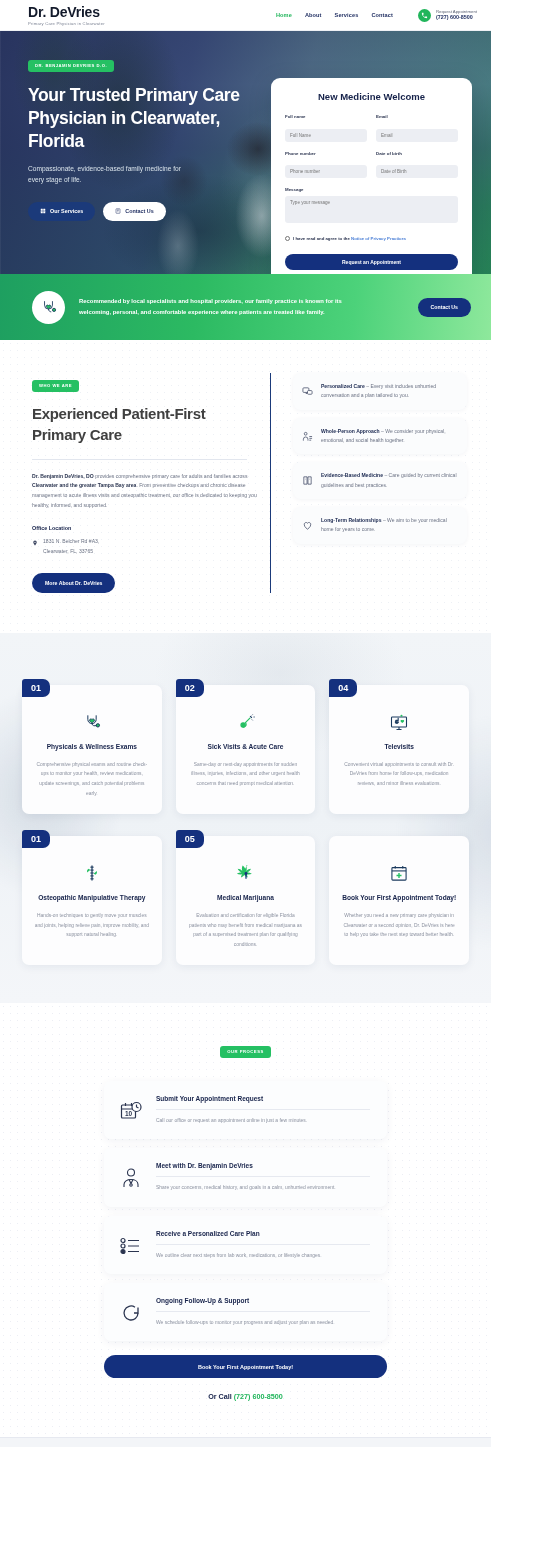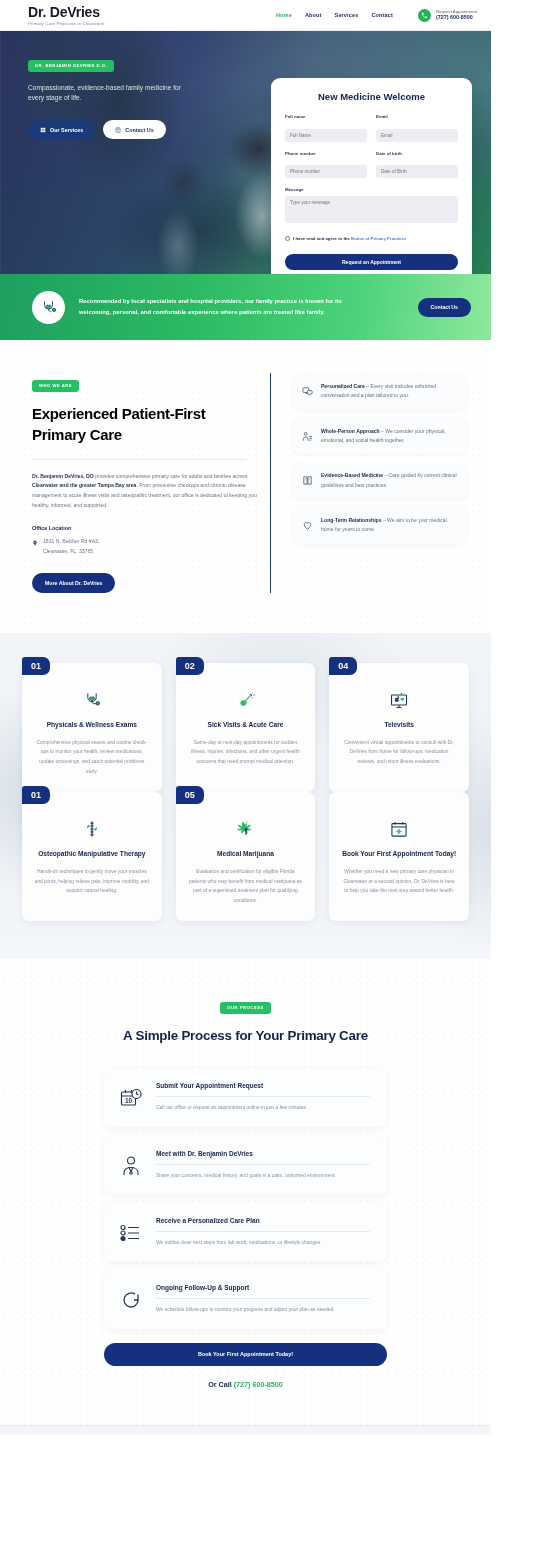--- a/index.html
+++ b/index.html
@@ -140,21 +140,21 @@
   .about {
     position: relative; background: #ffffff; padding: 33px 24px 40px 32px;
     display: flex;
   }
   .about::before {
     content:""; position:absolute; left:0; top:0; width:100%; height:100%;
     background-image: radial-gradient(#dfe3ec 0.7px, transparent 0.8px);
     background-size: 7px 7px; opacity: .55; z-index: 0;
   }
   .about-left { width: 226px; position: relative; z-index: 2; }
-  .about-h2 { margin-top: 11px; font-size: 15px; font-weight: bold; color: #000000; line-height: 1.4; letter-spacing: -0.3px; }
+  .about-h2 { margin-top: 11px; font-size: 15px; font-weight: bold; color: #404040; line-height: 1.4; letter-spacing: -0.3px; }
   .hr-thin { height: 1px; background: #e2e6ee; margin: 14px 0 12px; width: 215px; }
   .about-p { font-size: 5.1px; color: #6a7183; line-height: 1.95; }
   .about-p b { color: #2b3550; }
   .about-loc-h { margin-top: 14px; font-size: 5.4px; font-weight: bold; color: #16224a; }
   .about-addr { margin-top: 6px; display: flex; gap: 5px; align-items: flex-start; }
   .about-addr svg { width: 6px; height: 6px; margin-top: 3px; flex: 0 0 6px; }
   .about-addr-txt { font-size: 5.1px; color: #6a7183; line-height: 1.85; }
   .about-btn {
     display: inline-block; margin-top: 17px; background: #14307e; color: #ffffff;
     font-size: 5.2px; font-weight: bold; padding: 7px 13px; border-radius: 20px;
@@ -178,21 +178,21 @@
   }
   .services::before {
     content:""; position:absolute; inset:0;
     background:
       radial-gradient(ellipse 120px 150px at 40px 160px, rgba(120,140,165,0.22), transparent 70%),
       radial-gradient(ellipse 150px 170px at 500px 200px, rgba(130,150,175,0.20), transparent 70%),
       radial-gradient(ellipse 180px 120px at 280px 40px, rgba(160,175,190,0.16), transparent 70%);
   }
   .sec-center { position: relative; z-index: 3; text-align: center; }
   .sec-h2 { margin-top: 12px; font-size: 13.4px; font-weight: bold; color: #16224a; line-height: 1.45; letter-spacing: -0.25px; }
-  .card-grid { position: relative; z-index: 3; display: flex; gap: 14px; }
+  .card-grid { position: relative; z-index: 3; display: flex; gap: 14px; margin-top: 22px; }
   .scard {
     flex: 1; background: #fdfdfe; border-radius: 7px; position: relative;
     padding: 26px 12px 16px; min-height: 112px; text-align: center;
     box-shadow: 0 2px 9px rgba(20,40,80,0.07);
   }
   .scard.tall { min-height: 125px; }
   .snum {
     position: absolute; left: 0; top: -6px; background: #14307e; color: #ffffff;
     font-size: 9px; font-weight: bold; padding: 4px 9px; border-radius: 3px 7px 7px 0;
   }
@@ -255,20 +255,21 @@
           <span class="hdr-phone-num">(727) 600-8500</span>
         </div>
       </div>
     </div>
   </div>
 
   <div class="hero">
     <div class="hero-inner">
       <div class="hero-left">
         <span class="badge-green">DR. BENJAMIN DEVRIES D.O.</span>
+        <h1 class="hero-h1">Your Trusted Primary Care Physician in Clearwater, Florida</h1>
         <p class="hero-sub">Compassionate, evidence-based family medicine for every stage of life.</p>
         <div class="hero-btns">
           <a class="btn btn-navy">
             <svg viewBox="0 0 24 24" fill="#ffffff">
                 <rect x="3" y="3" width="8" height="8" rx="1"></rect>
                 <rect x="13" y="3" width="8" height="8" rx="1"></rect>
                 <rect x="3" y="13" width="8" height="8" rx="1"></rect>
                 <rect x="13" y="13" width="8" height="8" rx="1"></rect>
               </svg>
             <span>Our Services</span>
@@ -466,21 +467,20 @@
           </div>
         <div class="stitle">Book Your First Appointment Today!</div>
         <div class="sdesc">Whether you need a new primary care physician in Clearwater or a second opinion, Dr. DeVries is here to help you take the next step toward better health.</div>
       </div>
     </div>
   </div>
 
   <div class="process">
     <div class="sec-center">
       <span class="badge-green">OUR PROCESS</span>
-      <h2 class="sec-h2">A Simple Process for Your Primary Care</h2>
     </div>
     <div class="proc-list">
       <div class="pstep">
         <span class="pico"><svg viewBox="0 0 48 48" fill="none" stroke="#2b3550" stroke-width="2.4">
               <rect x="5" y="12" width="28" height="26" rx="2"></rect>
               <path d="M5 20h28M13 8v6M25 8v6"></path>
               <text x="12" y="34" font-family="Liberation Sans" font-size="13" font-weight="bold" fill="#2b3550" stroke="none">10</text>
               <circle cx="35" cy="16" r="9" fill="#fff"></circle>
               <path d="M35 11v5l4 2"></path>
             </svg></span>

